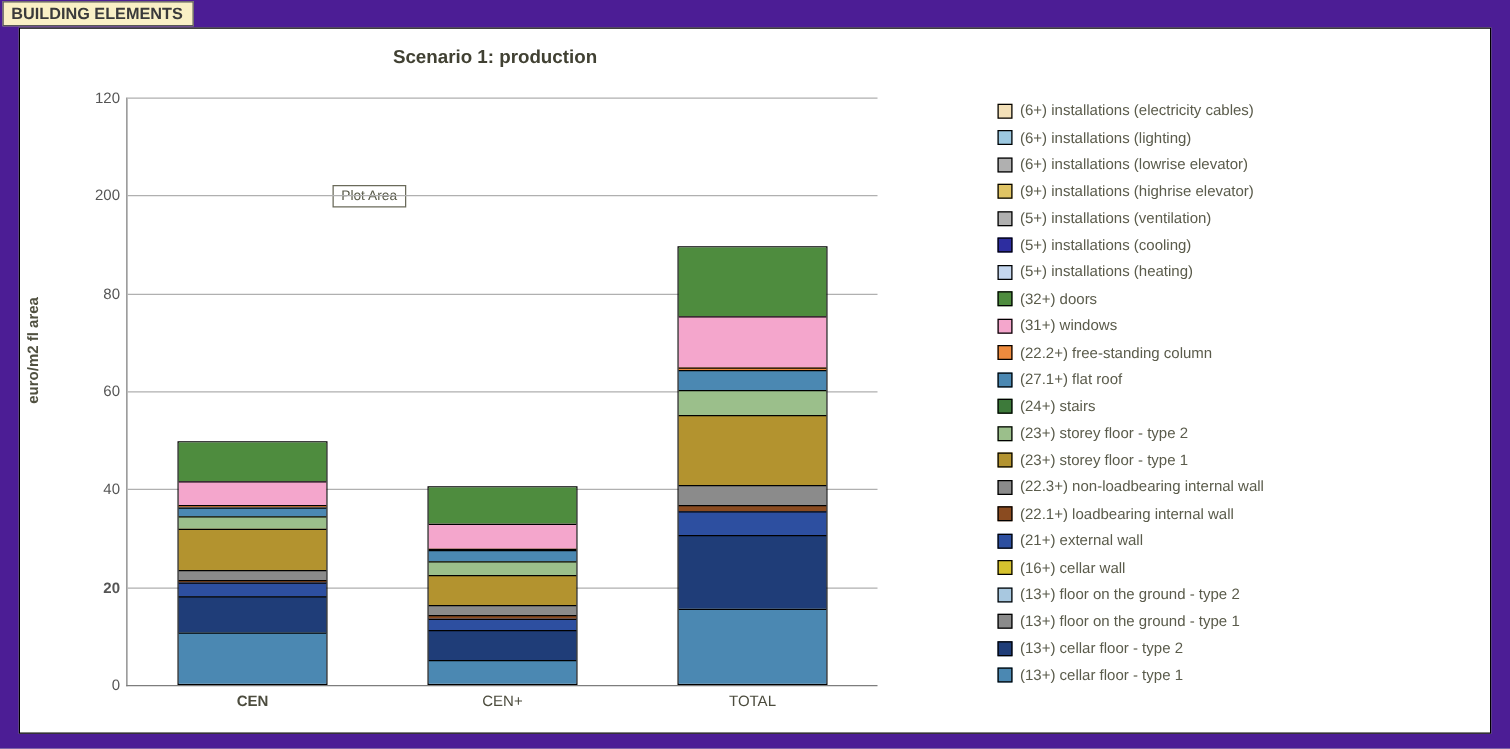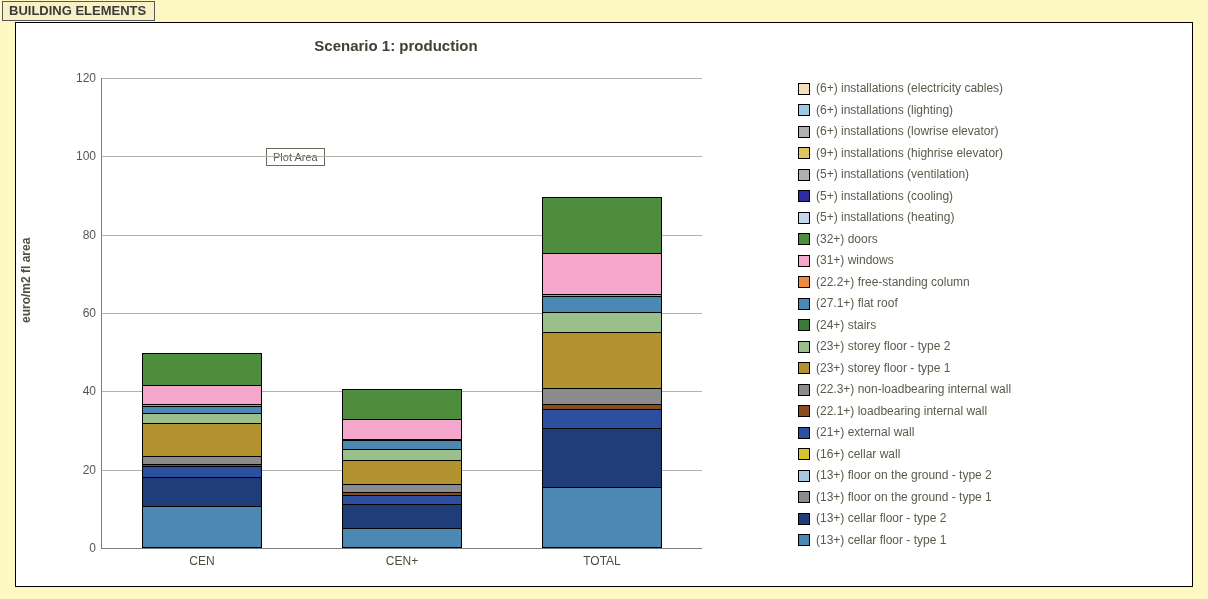--- a/index.html
+++ b/index.html
@@ -5,21 +5,21 @@
   html, body {
     margin: 0;
     padding: 0;
     background: #c0c0c0;
     font-family: Verdana, Geneva, sans-serif;
     color: #5a5b4b;
   }
   .page {
     width: 1208px;
     height: 599px;
-    background: #fef9c3;
+    background: #4c1d95;
     position: relative;
   }
   .tab {
     position: absolute;
     left: 2px;
     top: 1px;
     background: #f9f0c5;
     border: 1px solid #575757;
     padding: 1px 8px 2px 6px;
     font-weight: bold;
@@ -142,45 +142,45 @@
 
     <div class="chart-title">Scenario 1:  production</div>
 
     <div class="y-label">euro/m2 fl area</div>
 
     <div class="tooltip">Plot Area</div>
 
     <div class="plot" id="plot">
         <div class="tick-label" style="top: 470px;">0</div>
         <div style="position: absolute; left: 0px; width: 100%; top: 391.667px; border-top: 1px solid rgb(176, 176, 176);"></div>
-        <div class="tick-label" style="top: 391.667px;">20</div>
+        <div class="tick-label" style="top: 391.667px; font-weight: bold;">20</div>
         <div style="position: absolute; left: 0px; width: 100%; top: 313.333px; border-top: 1px solid rgb(176, 176, 176);"></div>
         <div class="tick-label" style="top: 313.333px;">40</div>
         <div style="position: absolute; left: 0px; width: 100%; top: 235px; border-top: 1px solid rgb(176, 176, 176);"></div>
         <div class="tick-label" style="top: 235px;">60</div>
         <div style="position: absolute; left: 0px; width: 100%; top: 156.667px; border-top: 1px solid rgb(176, 176, 176);"></div>
         <div class="tick-label" style="top: 156.667px;">80</div>
         <div style="position: absolute; left: 0px; width: 100%; top: 78.3333px; border-top: 1px solid rgb(176, 176, 176);"></div>
-        <div class="tick-label" style="top: 78.3333px;">100</div>
+        <div class="tick-label" style="top: 78.3333px;">200</div>
         <div style="position: absolute; left: 0px; width: 100%; top: 0px; border-top: 1px solid rgb(176, 176, 176);"></div>
         <div class="tick-label" style="top: 0px;">120</div>
         <div class="stacked-bar" style="left: 40px; height: 195.05px;">
           <div class="seg" title="(13+) cellar floor - type 1: 10.5" style="height: 41.125px; background: rgb(75, 136, 178);"></div>
           <div class="seg" title="(13+) cellar floor - type 2: 7.5" style="height: 29.375px; background: rgb(31, 61, 120);"></div>
           <div class="seg" title="(21+) external wall: 3" style="height: 11.75px; background: rgb(45, 79, 160);"></div>
           <div class="seg" title="(22.1+) loadbearing internal wall: 0.5" style="height: 1.95833px; background: rgb(138, 75, 32);"></div>
           <div class="seg" title="(22.3+) non-loadbearing internal wall: 2" style="height: 7.83333px; background: rgb(139, 139, 139);"></div>
           <div class="seg" title="(23+) storey floor - type 1: 8.5" style="height: 33.2917px; background: rgb(179, 147, 47);"></div>
           <div class="seg" title="(23+) storey floor - type 2: 2.5" style="height: 9.79167px; background: rgb(155, 191, 139);"></div>
           <div class="seg" title="(27.1+) flat roof: 2" style="height: 7.83333px; background: rgb(75, 136, 178);"></div>
           <div class="seg" title="(28.2+) free-standing column: 0.3" style="height: 1.175px; background: rgb(238, 139, 62);"></div>
           <div class="seg" title="(31+) windows: 5" style="height: 19.5833px; background: rgb(244, 166, 204);"></div>
           <div class="seg" title="(32+) doors: 8" style="height: 31.3333px; background: rgb(78, 140, 62);"></div>
         </div>
-        <div class="cat-label" style="left: 100px;">CEN</div>
+        <div class="cat-label" style="left: 100px; font-weight: bold;">CEN</div>
         <div class="stacked-bar" style="left: 240px; height: 158.625px;">
           <div class="seg" title="(13+) cellar floor - type 1: 5" style="height: 19.5833px; background: rgb(75, 136, 178);"></div>
           <div class="seg" title="(13+) cellar floor - type 2: 6" style="height: 23.5px; background: rgb(31, 61, 120);"></div>
           <div class="seg" title="(21+) external wall: 2.5" style="height: 9.79167px; background: rgb(45, 79, 160);"></div>
           <div class="seg" title="(22.1+) loadbearing internal wall: 0.8" style="height: 3.13333px; background: rgb(138, 75, 32);"></div>
           <div class="seg" title="(22.3+) non-loadbearing internal wall: 2" style="height: 7.83333px; background: rgb(139, 139, 139);"></div>
           <div class="seg" title="(23+) storey floor - type 1: 6.2" style="height: 24.2833px; background: rgb(179, 147, 47);"></div>
           <div class="seg" title="(23+) storey floor - type 2: 2.8" style="height: 10.9667px; background: rgb(155, 191, 139);"></div>
           <div class="seg" title="(27.1+) flat roof: 2.3" style="height: 9.00833px; background: rgb(75, 136, 178);"></div>
           <div class="seg" title="(28.2+) free-standing column: 0.4" style="height: 1.56667px; background: rgb(238, 139, 62);"></div>

